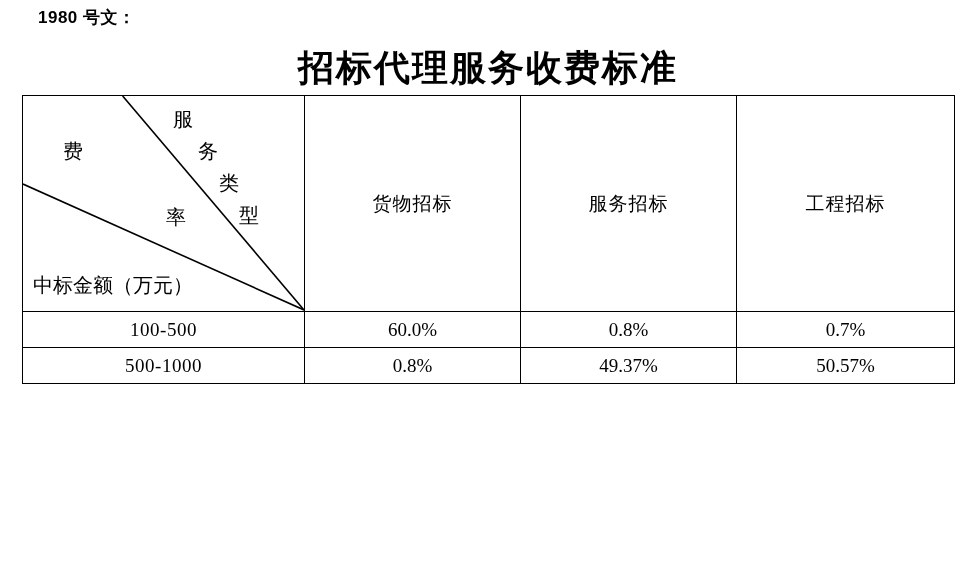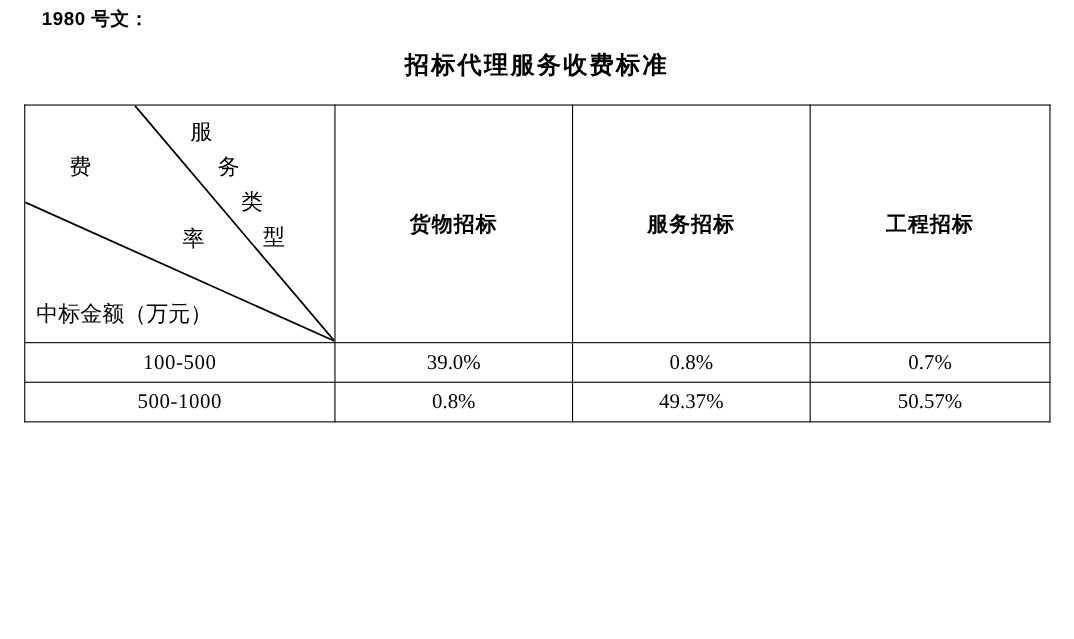--- a/index.html
+++ b/index.html
@@ -30,21 +30,21 @@
     letter-spacing: 0.5px;
   }
   .doc-title {
     position: absolute;
     left: 0;
     top: 44px;
     width: 976px;
     text-align: center;
     font-family: "Liberation Serif", serif;
     font-weight: bold;
-    font-size: 22px;
+    font-size: 36px;
     letter-spacing: 2px;
   }
   .table-wrap {
     position: absolute;
     left: 22px;
     top: 95px;
     width: 932px;
   }
   table.fee {
     border-collapse: collapse;
@@ -88,21 +88,20 @@
   .lbl-serv-2    { left: 175px; top: 42px; }
   .lbl-serv-3    { left: 196px; top: 74px; }
   .lbl-serv-4    { left: 216px; top: 106px; }
   .lbl-rate-2    { left: 143px; top: 108px; }
   .lbl-amount    { left: 10px;  bottom: 12px; font-size: 19px; }
 
   .hdr-type {
     height: 215px;
     font-size: 21px;
     letter-spacing: 1px;
-    font-weight: bold;
   }
   .row-cell {
     height: 35px;
   }
   .cat-cell {
     font-size: 19px;
     letter-spacing: 0.5px;
   }
   .val-cell {
     font-family: "Liberation Sans", sans-serif;
@@ -141,21 +140,21 @@
             <span class="lbl lbl-rate-2">率</span>
             <span class="lbl lbl-amount">中标金额（万元）</span>
           </td>
           <td class="hdr-type">货物招标</td>
           <td class="hdr-type">服务招标</td>
           <td class="hdr-type">工程招标</td>
         </tr>
 
         <tr>
           <td class="row-cell cat-cell">100-500</td>
-          <td class="row-cell val-cell">39.0%</td>
+          <td class="row-cell val-cell">60.0%</td>
           <td class="row-cell val-cell">0.8%</td>
           <td class="row-cell val-cell">0.7%</td>
         </tr>
         <tr>
           <td class="row-cell cat-cell">500-1000</td>
           <td class="row-cell val-cell">0.8%</td>
           <td class="row-cell val-cell">49.37%</td>
           <td class="row-cell val-cell">50.57%</td>
         </tr>
       </tbody>

